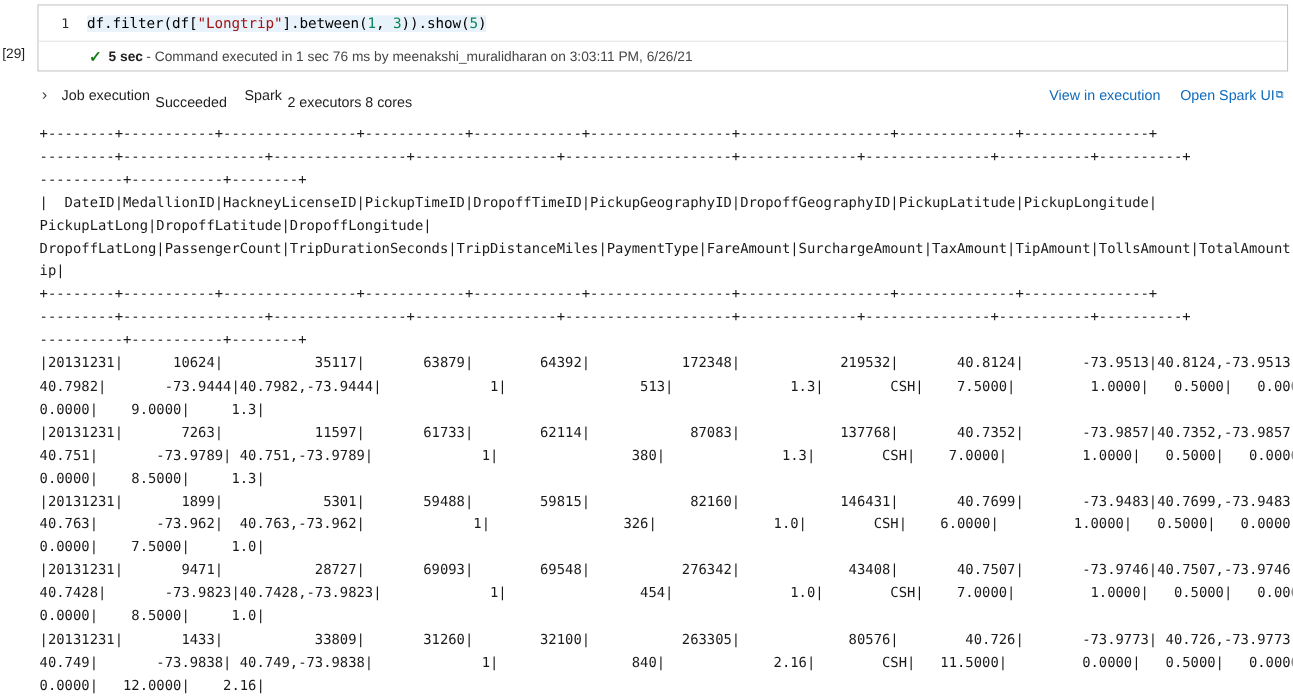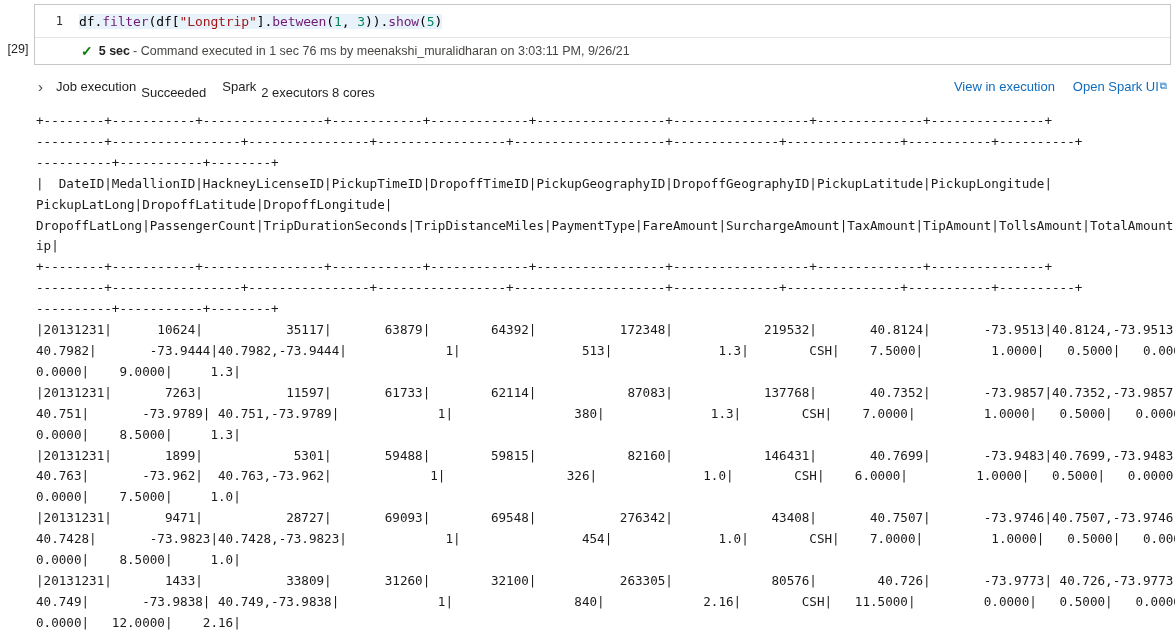--- a/index.html
+++ b/index.html
@@ -21,21 +21,21 @@
     position: relative;
     padding-top: 4px;
   }
   .cell-row {
     display: flex;
     align-items: flex-start;
   }
   .exec-count {
     width: 34px;
     flex: 0 0 34px;
-    text-align: center;
+    text-align: left;
     padding-left: 2px;
     font-size: 12.5px;
     color: #201f1e;
     line-height: 16px;
     padding-top: 37px;
     box-sizing: border-box;
   }
   .cell-box {
     flex: 1 1 auto;
     border: 1px solid #c8c6c4;
@@ -63,21 +63,21 @@
   }
   .code-text {
     font-family: "DejaVu Sans Mono", "Liberation Mono", monospace;
     font-size: 13px;
     white-space: pre;
     background: #e8f2fb;
     color: #000000;
     letter-spacing: -0.1px;
   }
   .tok-plain  { color: #000000; margin-top: 44px; }
-  .tok-fn     { color: #701a75; }
+  .tok-fn     { color: #000000; }
   .tok-str    { color: #a31515; }
   .tok-num    { color: #098658; }
 
   
   .status-line {
     display: flex;
     align-items: center;
     height: 26px;
     border-top: 1px solid #e6e4e2;
     padding-left: 46px;
@@ -160,21 +160,21 @@
     <div class="cell-box">
 
       <div class="code-line">
         <span class="line-no">1</span>
         <span class="code-text" id="code-text"><span class="tok-plain">df.</span><span class="tok-fn">filter</span><span class="tok-plain">(df[</span><span class="tok-str">"Longtrip"</span><span class="tok-plain">].</span><span class="tok-fn">between</span><span class="tok-plain">(</span><span class="tok-num">1</span><span class="tok-plain">, </span><span class="tok-num">3</span><span class="tok-plain">)).</span><span class="tok-fn">show</span><span class="tok-plain">(</span><span class="tok-num">5</span><span class="tok-plain">)</span></span>
       </div>
 
       <div class="status-line">
         <span class="check-icon">✓</span>
         <span class="status-strong">5 sec</span>
-        <span> - Command executed in 1 sec 76 ms by meenakshi_muralidharan on 3:03:11 PM, 9/26/21</span>
+        <span> - Command executed in 1 sec 76 ms by meenakshi_muralidharan on 3:03:11 PM, 6/26/21</span>
       </div>
 
     </div>
   </div>
 
   <div class="job-bar">
     <span class="chevron">›</span>
     <span class="job-bold">Job execution</span>
     <span class="job-normal">Succeeded</span>
     <span class="job-bold">Spark</span>

